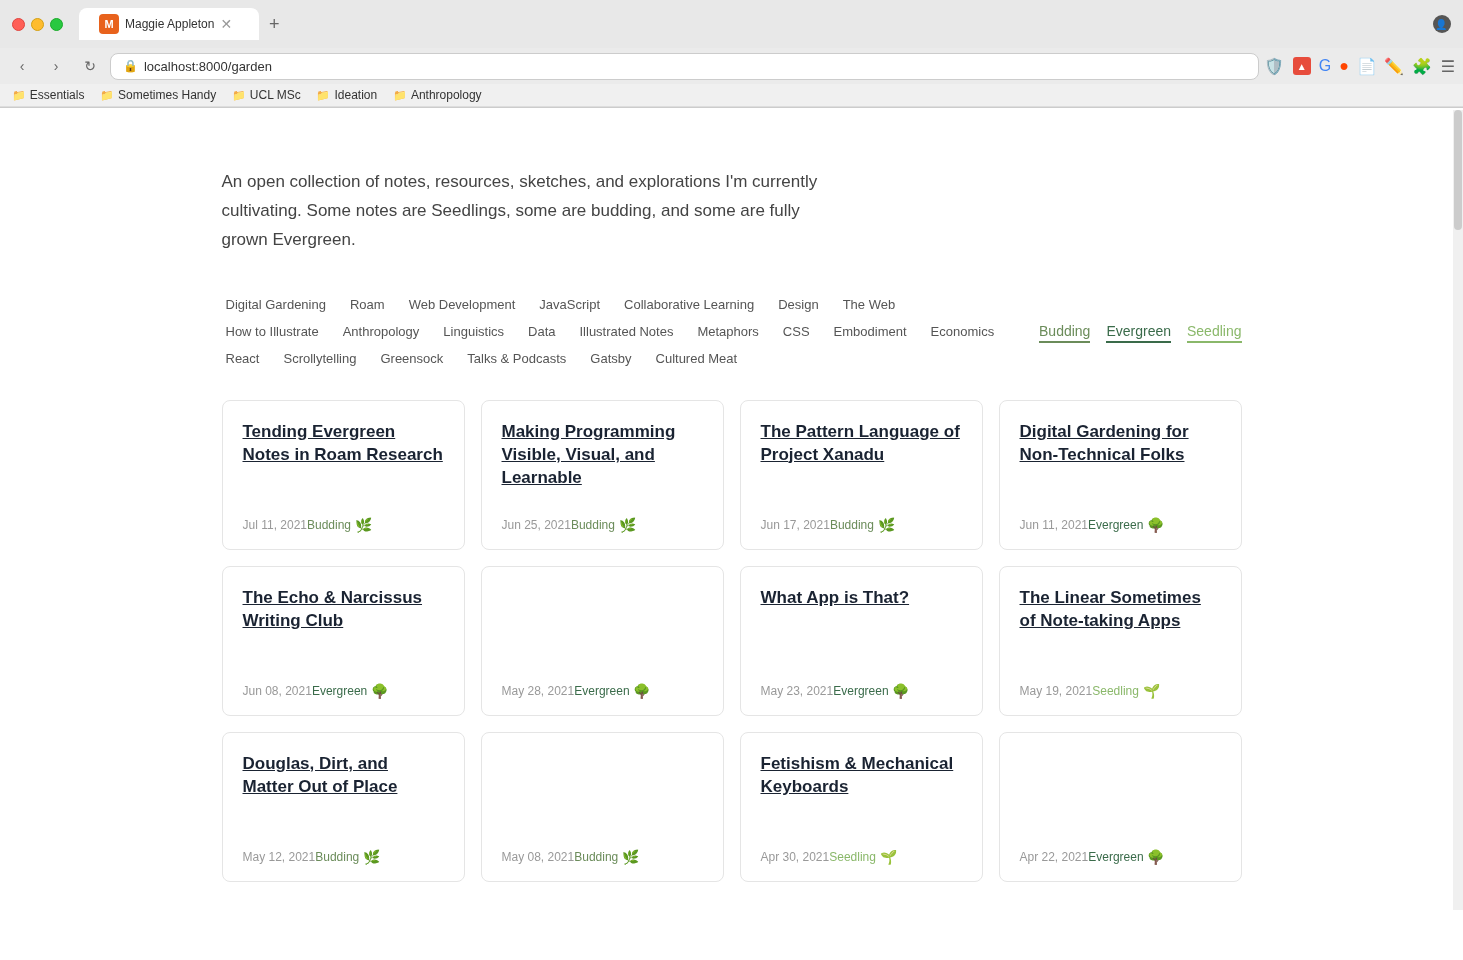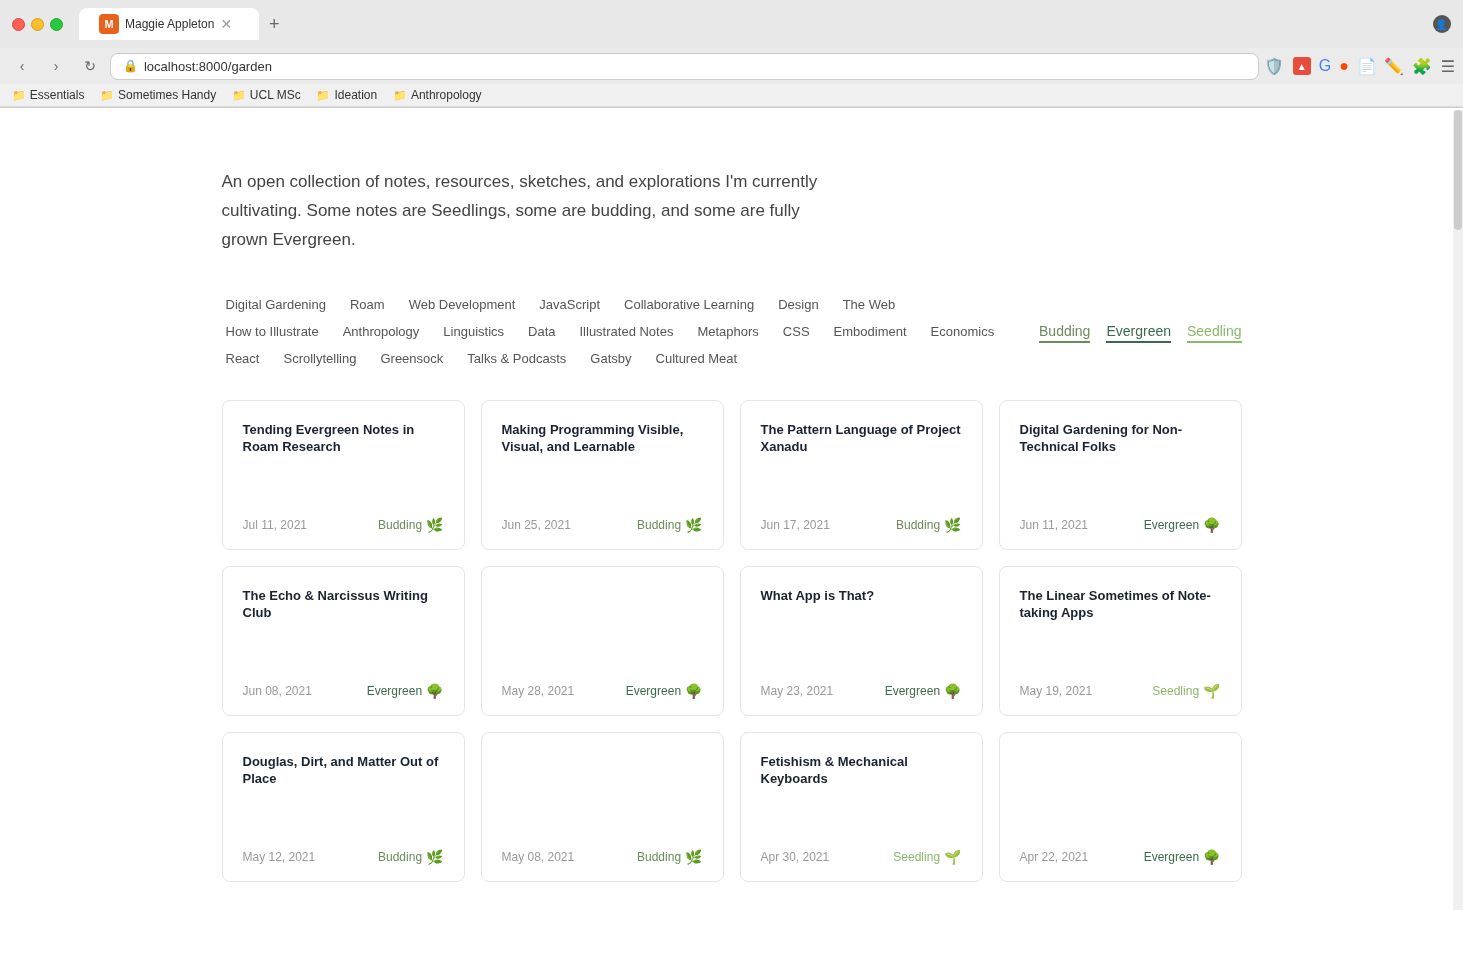--- a/index.html
+++ b/index.html
@@ -203,29 +203,30 @@
       border-radius: 8px;
       padding: 20px 20px 16px;
       cursor: pointer;
       transition: box-shadow 0.2s;
       display: flex;
       flex-direction: column;
       justify-content: space-between;
       min-height: 150px;
     }
     .card-title {
-      font-size: 13px;
+      font-size: 17px;
       font-weight: 700;
       color: #1a2332;
       line-height: 1.35;
       margin-bottom: 16px;
+      text-decoration: underline;
     }
     .card-footer {
       display: flex;
-      justify-content: space-between;
+      justify-content: flex-start;
       align-items: center;
       margin-top: auto;
     }
     .card-date {
       font-size: 12px;
       color: #999;
     }
     .card-status {
       display: flex;
       align-items: center;

